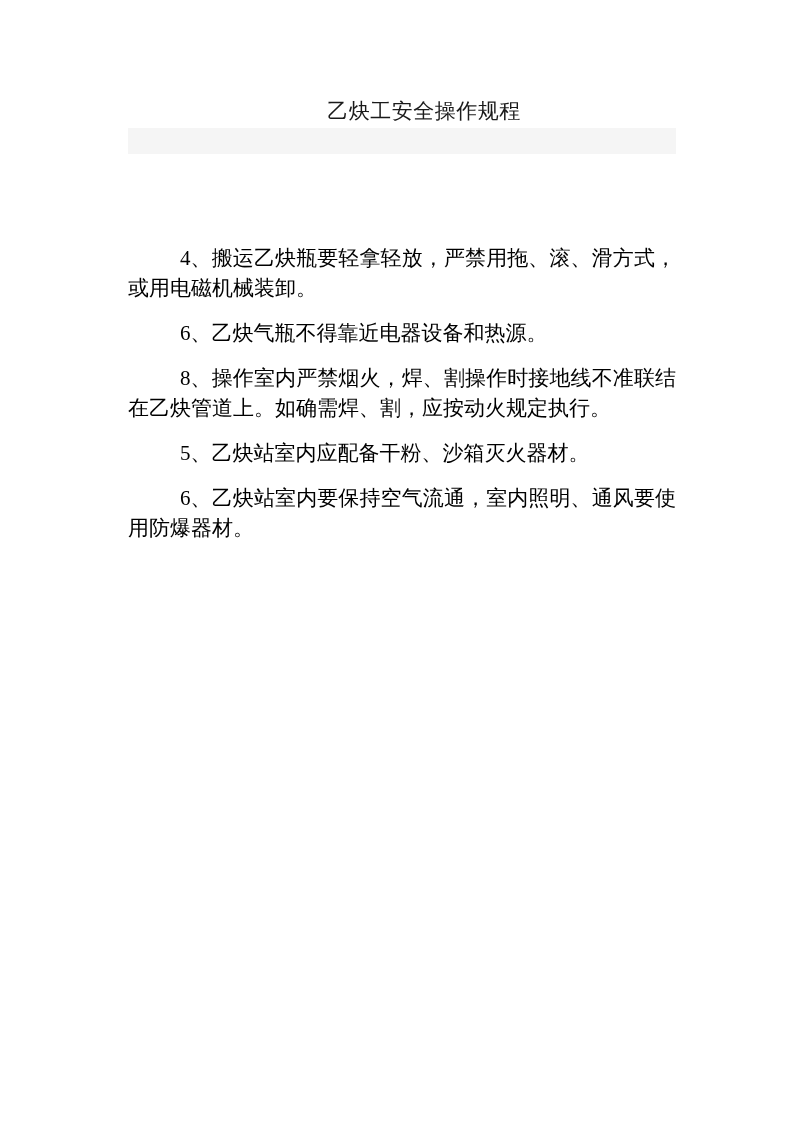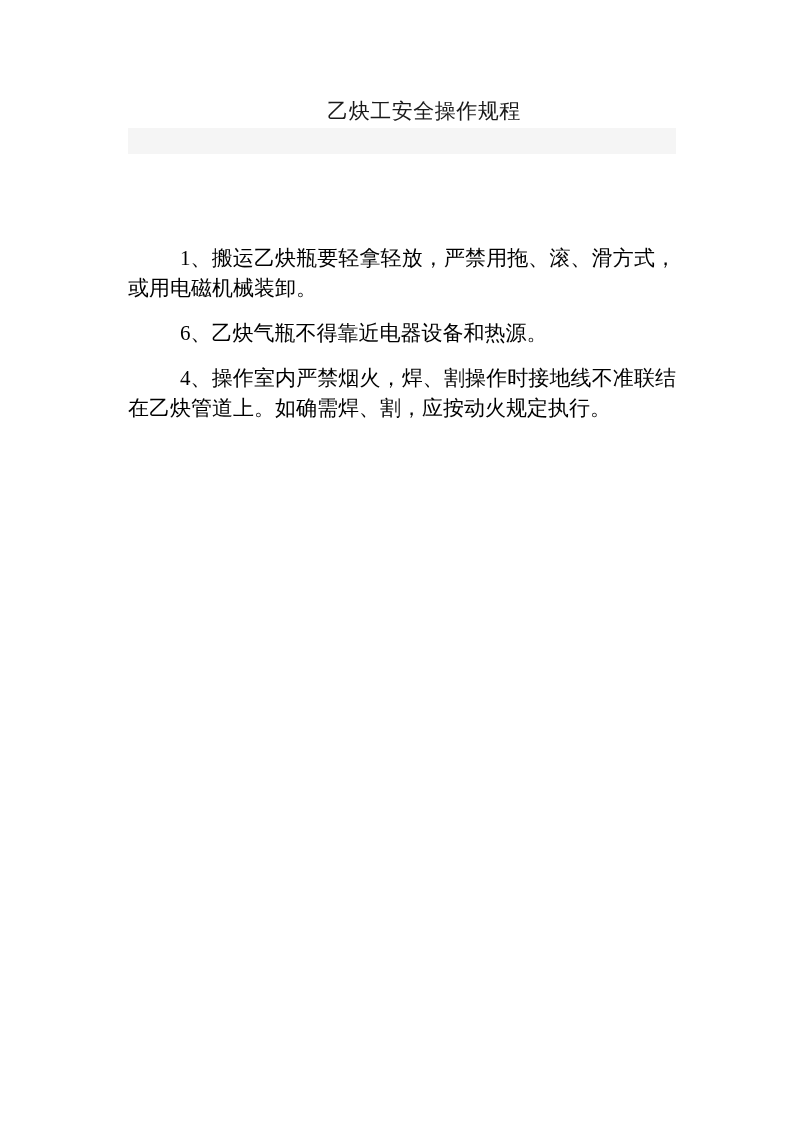--- a/index.html
+++ b/index.html
@@ -49,18 +49,20 @@
 </head>
 <body>
 
 <div class="page" style="background: rgb(255, 255, 255); color: rgb(0, 0, 0);">
 
   <h1 class="doc-title">乙炔工安全操作规程</h1>
 
   <div class="title-band" style="background: rgb(245, 245, 245);"></div>
 
   <div class="doc-body">
-    <p class="rule">1、搬运乙炔瓶要轻拿轻放，严禁用拖、滚、滑方式，或用电磁机械装卸。</p>
+    <p class="rule">4、搬运乙炔瓶要轻拿轻放，严禁用拖、滚、滑方式，或用电磁机械装卸。</p>
     <p class="rule">6、乙炔气瓶不得靠近电器设备和热源。</p>
-    <p class="rule">4、操作室内严禁烟火，焊、割操作时接地线不准联结在乙炔管道上。如确需焊、割，应按动火规定执行。</p>
+    <p class="rule">8、操作室内严禁烟火，焊、割操作时接地线不准联结在乙炔管道上。如确需焊、割，应按动火规定执行。</p>
+    <p class="rule">5、乙炔站室内应配备干粉、沙箱灭火器材。</p>
+    <p class="rule">6、乙炔站室内要保持空气流通，室内照明、通风要使用防爆器材。</p>
   </div>
 
 </div>
 
 </body></html>

